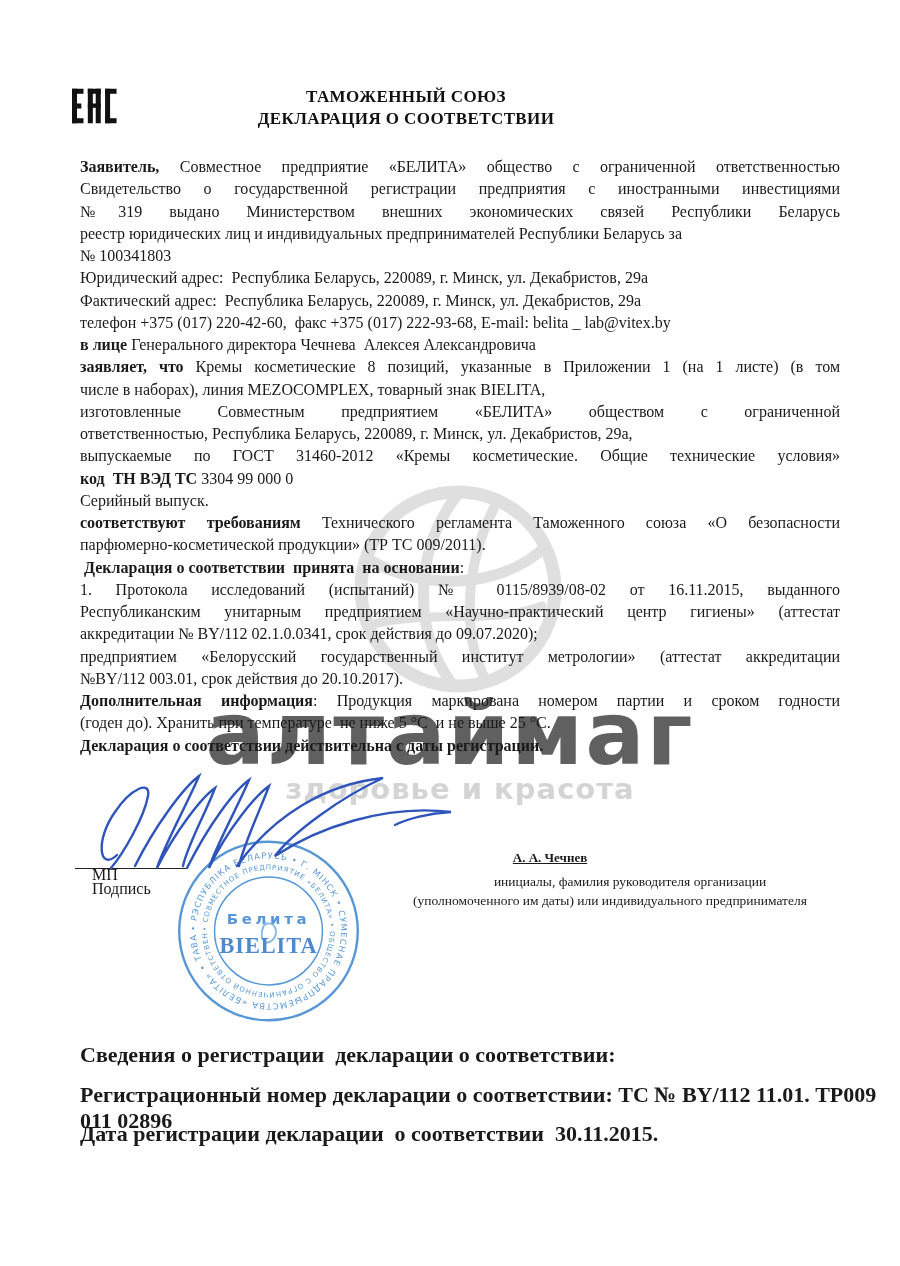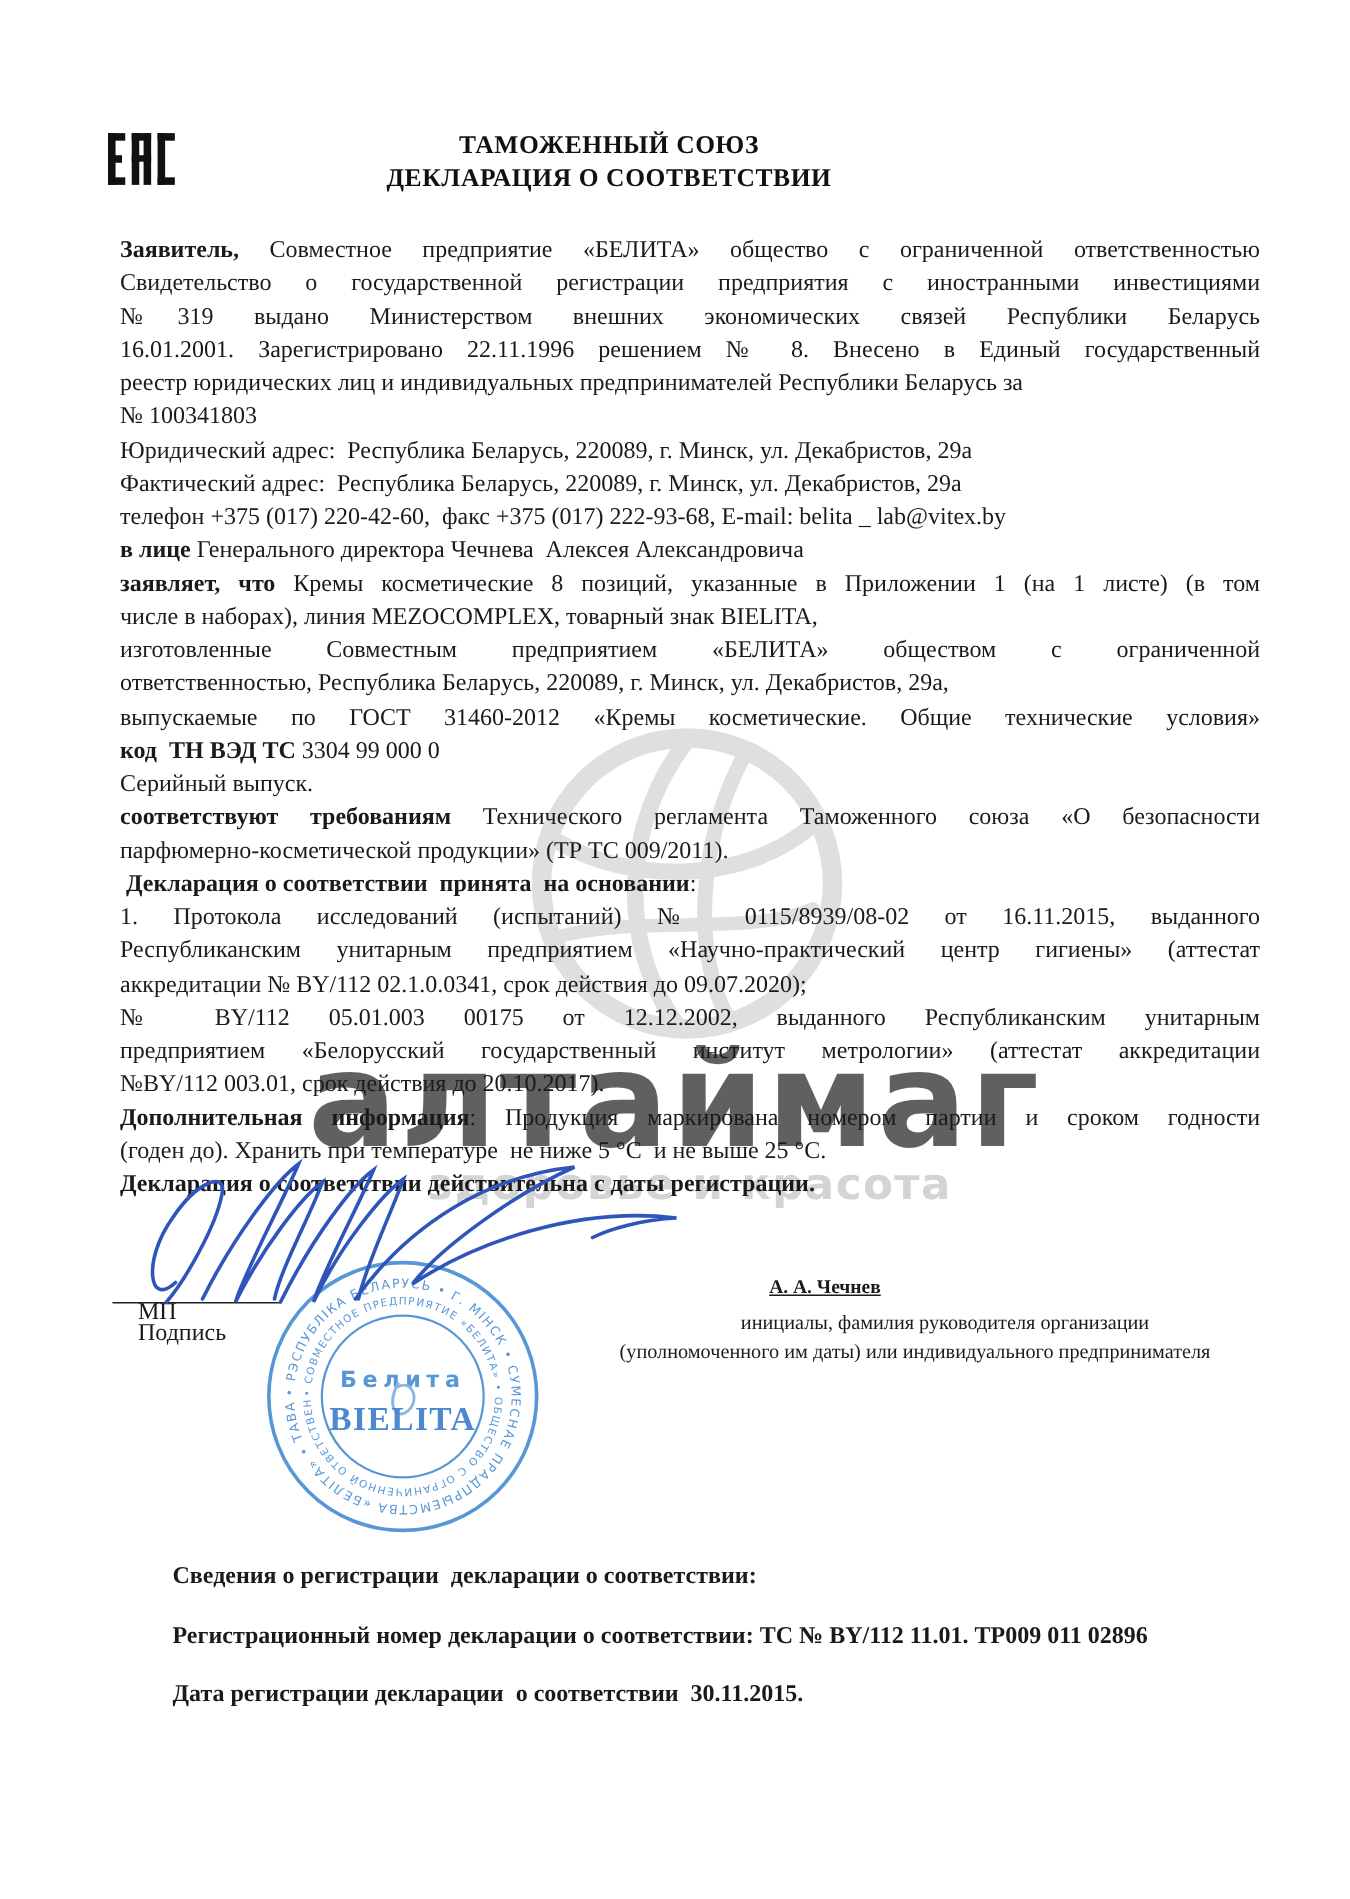--- a/index.html
+++ b/index.html
@@ -30,21 +30,21 @@
   #signature-svg{left:95px;top:760px;width:380px;height:122px;z-index:4;}
   #sig-line{left:75px;top:868px;width:112px;border-top:1.6px solid #222;z-index:2;}
   #sig-label{left:92px;top:880px;font-size:16px;}
   #mp-label{left:92px;top:866px;font-size:16px;}
   #stamp-svg{left:172px;top:838px;width:193px;height:186px;z-index:3;opacity:.92;}
   #head-name{left:440px;top:850px;width:220px;text-align:center;font-weight:bold;
     font-size:13px;text-decoration:underline;}
   #head-cap1{left:430px;top:874px;width:400px;text-align:center;font-size:13.5px;}
   #head-cap2{left:390px;top:893px;width:440px;text-align:center;font-size:13.5px;}
   
-  .reg{left:80px;font-weight:bold;font-size:16px;white-space:pre-wrap;z-index:2;margin-left:35px;}
+  .reg{left:80px;font-weight:bold;font-size:22px;white-space:pre-wrap;z-index:2;}
   #reg-heading{top:1042px;}
   #reg-number{top:1082px;}
   #reg-date{top:1121px;}
 </style>
 </head>
 <body>
 
 <svg id="wm-logo" class="abs wm" viewBox="0 0 220 222" xmlns="http://www.w3.org/2000/svg" fill="none">
   <circle cx="110" cy="111" r="97" stroke="#c6c6c6" stroke-width="13"></circle>
   <path d="M110,16 C66,72 64,152 104,206" stroke="#c6c6c6" stroke-width="11" stroke-linecap="round"></path>
@@ -71,41 +71,39 @@
 
 <div id="doc-title" class="abs">
   <div>ТАМОЖЕННЫЙ СОЮЗ</div>
   <div>ДЕКЛАРАЦИЯ О СООТВЕТСТВИИ</div>
 </div>
 
 <div id="doc-body" class="abs">
     <div class="line j"><span class="b">Заявитель,</span><span> Совместное предприятие  «БЕЛИТА» общество с ограниченной ответственностью</span></div>
     <div class="line j"><span>Свидетельство о государственной регистрации предприятия с иностранными инвестициями</span></div>
     <div class="line j"><span>№319 выдано Министерством внешних экономических связей Республики Беларусь</span></div>
-    <div class="line j"><span>16.01.2001. Зарегистрировано 22.11.1996 решением № 8. Внесено в Единый государственный</span></div>
     <div class="line"><span>реестр юридических лиц и индивидуальных предпринимателей Республики Беларусь за</span></div>
     <div class="line"><span>№ 100341803</span></div>
     <div class="line"><span>Юридический адрес:  Республика Беларусь, 220089, г. Минск, ул. Декабристов, 29а</span></div>
     <div class="line"><span>Фактический адрес:  Республика Беларусь, 220089, г. Минск, ул. Декабристов, 29а</span></div>
     <div class="line"><span>телефон +375 (017) 220-42-60,  факс +375 (017) 222-93-68, E-mail: belita _ lab@vitex.by</span></div>
     <div class="line"><span class="b">в лице </span><span>Генерального директора Чечнева  Алексея Александровича</span></div>
     <div class="line j"><span class="b">заявляет,  что </span><span>Кремы косметические 8  позиций, указанные в Приложении 1 (на 1 листе) (в том</span></div>
     <div class="line"><span>числе в наборах), линия MEZOCOMPLEX, товарный знак BIELITA,</span></div>
     <div class="line j"><span>изготовленные Совместным предприятием «БЕЛИТА» обществом с ограниченной</span></div>
     <div class="line"><span>ответственностью, Республика Беларусь, 220089, г. Минск, ул. Декабристов, 29а,</span></div>
     <div class="line j"><span>выпускаемые по ГОСТ 31460-2012 «Кремы косметические. Общие технические условия»</span></div>
     <div class="line"><span class="b">код  ТН ВЭД ТС </span><span>3304 99 000 0</span></div>
     <div class="line"><span>Серийный выпуск.</span></div>
     <div class="line j"><span class="b">соответствуют требованиям  </span><span>Технического регламента Таможенного союза «О безопасности</span></div>
     <div class="line"><span>парфюмерно-косметической продукции» (ТР ТС 009/2011).</span></div>
     <div class="line"><span class="b"> Декларация о соответствии  принята  на основании</span><span>:</span></div>
     <div class="line j"><span>1. Протокола исследований (испытаний) № 0115/8939/08-02 от 16.11.2015, выданного</span></div>
     <div class="line j"><span>Республиканским унитарным предприятием «Научно-практический центр гигиены» (аттестат</span></div>
     <div class="line"><span>аккредитации № BY/112 02.1.0.0341, срок действия до 09.07.2020);</span></div>
-    <div class="line j"><span>№ BY/112 05.01.003 00175 от 12.12.2002, выданного Республиканским унитарным</span></div>
     <div class="line j"><span>предприятием «Белорусский государственный институт метрологии» (аттестат аккредитации</span></div>
     <div class="line"><span>№BY/112 003.01, срок действия до 20.10.2017).</span></div>
     <div class="line j"><span class="b">Дополнительная информация</span><span>: Продукция маркирована номером партии  и сроком годности</span></div>
     <div class="line"><span>(годен до). Хранить при температуре  не ниже 5 °С  и не выше 25 °С.</span></div>
     <div class="line"><span class="b">Декларация о соответствии действительна с даты регистрации.</span></div>
   </div>
 
 <svg id="signature-svg" class="abs" viewBox="0 0 380 122" xmlns="http://www.w3.org/2000/svg" fill="none" stroke="#2f55bb" stroke-width="2.4" stroke-linecap="round">
   <path d="M22,95 C4,112 0,80 20,52 C36,28 56,20 53,36 C49,58 28,94 16,108"></path>
   <path d="M40,106 C60,66 88,28 104,16 C94,40 68,88 62,108 C80,72 106,38 120,28 C112,50 92,86 88,106"></path>

